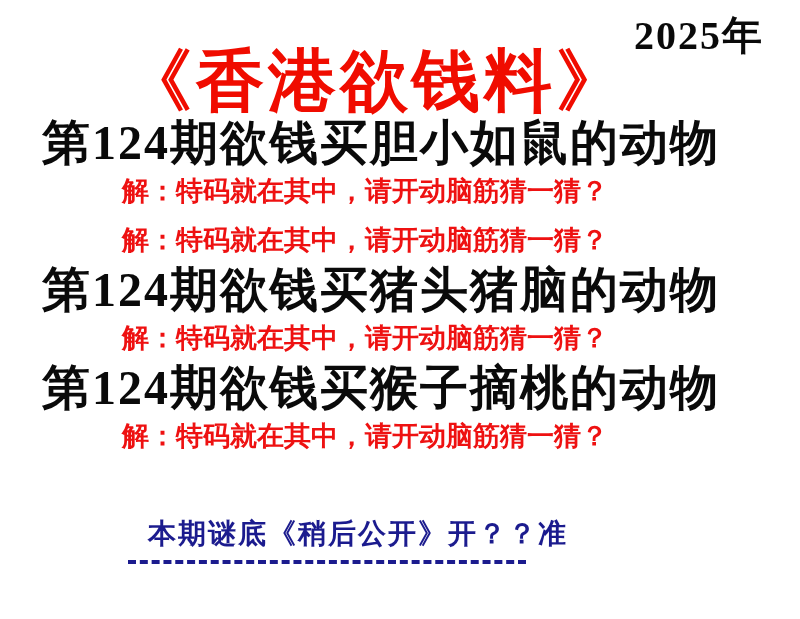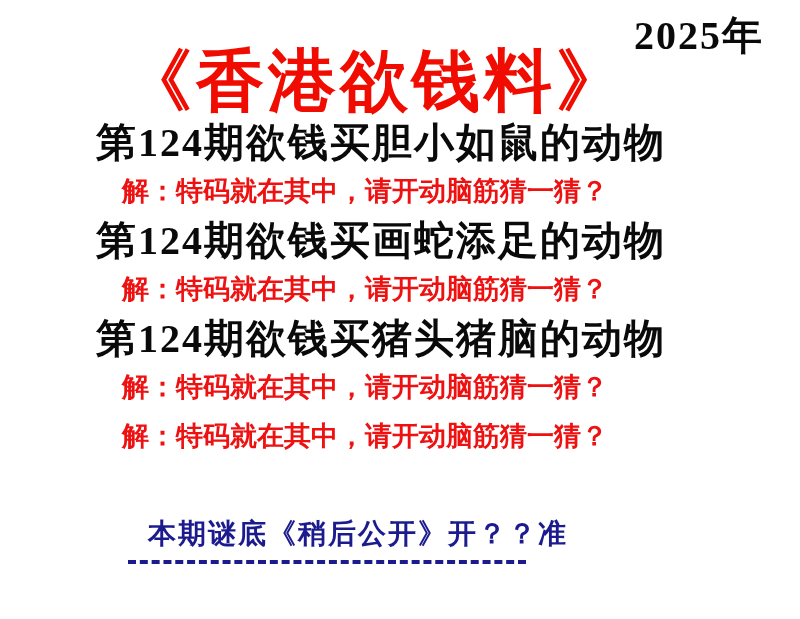--- a/index.html
+++ b/index.html
@@ -40,21 +40,21 @@
     white-space: nowrap;
   }
   .riddle-list {
     position: absolute;
     top: 118px;
     left: 0;
     width: 730px;
     text-align: center;
   }
   .question {
-    font-size: 40px;
+    font-size: 48px;
     font-weight: 600;
     line-height: 49px;
     letter-spacing: 2px;
     color: var(--text-black, #000);
     white-space: nowrap;
     margin-left: 32px;
   }
   .answer {
     font-family: "Liberation Sans", "DejaVu Sans", sans-serif;
     font-size: 27px;
@@ -94,30 +94,30 @@
   <h1 class="title">《香港欲钱料》</h1>
 
   <div class="riddle-list">
 
     <div class="riddle">
       <div class="question">第124期欲钱买胆小如鼠的动物</div>
       <div class="answer">解：特码就在其中，请开动脑筋猜一猜？</div>
     </div>
 
     <div class="riddle">
-      <div class="question">第124期欲钱买画蛇添足的动物</div>
       <div class="answer">解：特码就在其中，请开动脑筋猜一猜？</div>
     </div>
 
     <div class="riddle">
       <div class="question">第124期欲钱买猪头猪脑的动物</div>
       <div class="answer">解：特码就在其中，请开动脑筋猜一猜？</div>
     </div>
 
     <div class="riddle">
+      <div class="question">第124期欲钱买猴子摘桃的动物</div>
       <div class="answer">解：特码就在其中，请开动脑筋猜一猜？</div>
     </div>
 
   </div>
 
   <div class="footer">
     <div class="footer-text">本期谜底《稍后公开》开？？准</div>
     <div class="divider"></div>
   </div>
 

